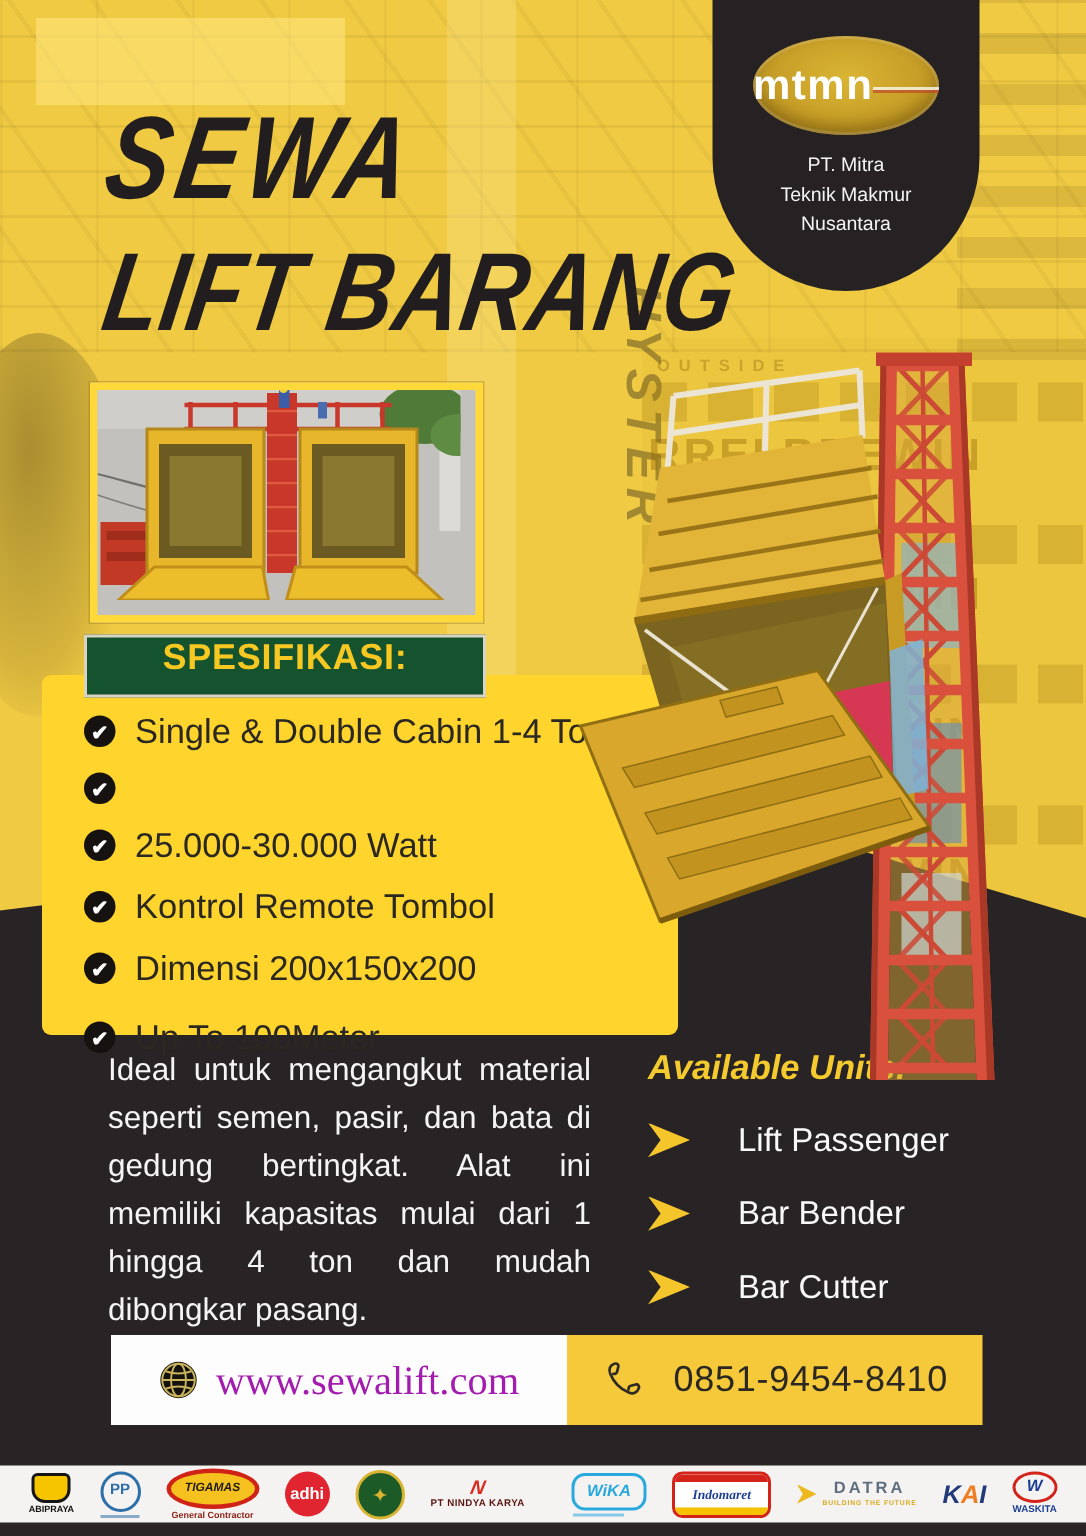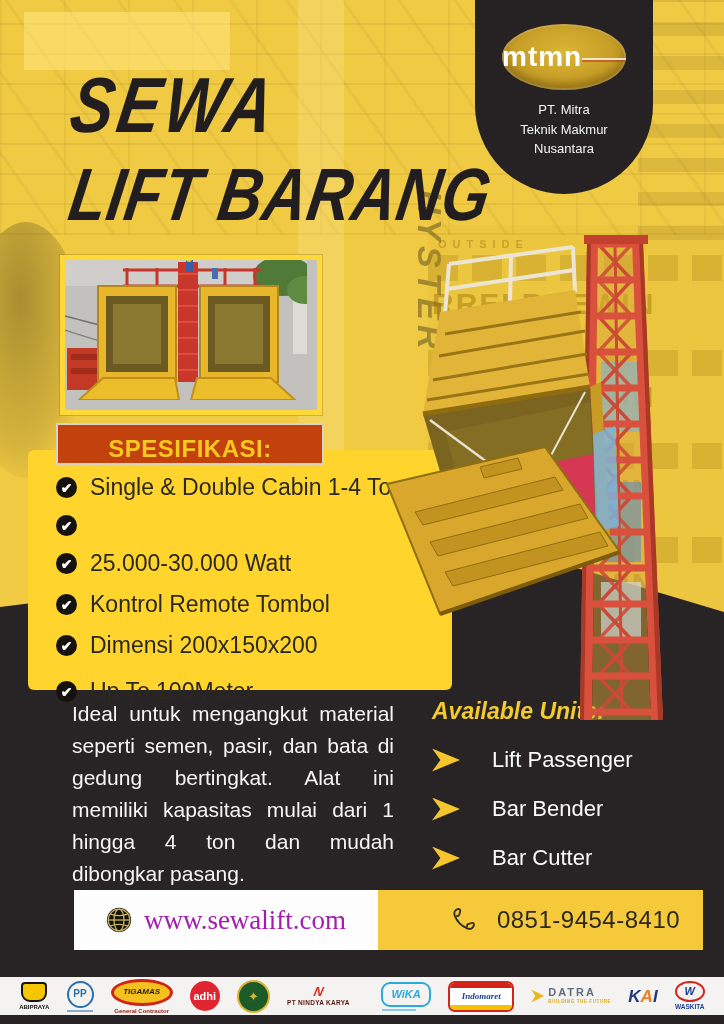--- a/index.html
+++ b/index.html
@@ -52,43 +52,43 @@
     transform:skewX(-9deg) scaleX(.82);transform-origin:left top;line-height:1;}
   .title .t1{left:78px;top:66px;font-size:78px;letter-spacing:5px;}
   .title .t2{left:76px;top:158px;font-size:74px;letter-spacing:1px;}
   
   .photo{position:absolute;left:60px;top:255px;width:252px;height:150px;
     border:5px solid #ffd83a;box-shadow:0 0 0 1px rgba(160,120,20,.4);background:#c2c1bd;}
   .photo svg{display:block;}
   
   .spec-panel{position:absolute;left:28px;top:450px;width:424px;height:240px;
     background:#ffd42c;border-radius:6px;}
-  .spec-badge{position:absolute;left:56px;top:423px;width:264px;height:38px;background:#c2410c;
-    border:2px solid #d9d3c4;display:flex;align-items:flex-end;justify-content:center;}
+  .spec-badge{position:absolute;left:56px;top:423px;width:264px;height:38px;background:#14532d;
+    border:2px solid #d9d3c4;display:flex;align-items:flex-start;justify-content:center;}
   .spec-badge span{color:#f8c822;font-weight:700;font-size:24px;letter-spacing:.5px;}
   .spec-list{position:absolute;left:56px;top:474px;margin:0;padding:0;list-style:none;}
   .spec-list li{display:flex;align-items:center;gap:13px;margin-bottom:14px;
     color:#2b2822;font-size:23px;white-space:nowrap;}
   .spec-list li:last-child{margin-top:19px;}
   .check{flex:0 0 auto;width:21px;height:21px;border-radius:50%;background:#15120f;color:#fff;
     display:flex;align-items:center;justify-content:center;font-size:14px;font-weight:700;}
   
   .description{position:absolute;left:72px;top:698px;width:322px;margin:0;
     color:#f5f5f5;font-size:21px;line-height:1.52;text-align:justify;text-align-last:left;}
   .units{position:absolute;left:432px;top:698px;width:270px;}
   .units-heading{color:#f4ca2e;font-weight:700;font-style:italic;font-size:23px;margin-bottom:22px;}
   .unit-row{display:flex;align-items:center;gap:32px;margin-bottom:23px;}
   .unit-arrow{width:28px;height:23px;background:#f4c62c;
     clip-path:polygon(0 0,100% 50%,0 100%,30% 50%);}
   .unit-label{color:#fafafa;font-size:22px;}
   
   .contact-bar{position:absolute;left:74px;top:890px;height:60px;display:flex;}
   .website-box{width:304px;background:#fdfdfd;display:flex;align-items:center;justify-content:center;gap:12px;}
   .website-box span{font-family:"Liberation Serif",serif;font-size:27px;color:#a21caf;}
-  .phone-box{width:277px;background:#f6c93a;display:flex;align-items:center;justify-content:center;gap:20px;padding-left:48px;}
+  .phone-box{width:277px;background:#f6c93a;display:flex;align-items:center;justify-content:center;gap:20px;}
   .phone-box span{font-size:24px;color:#2b2824;letter-spacing:.5px;font-weight:500;}
   
   .partners{position:absolute;left:0;top:977px;width:724px;height:38px;background:#f4f3f1;
     display:flex;align-items:center;justify-content:space-evenly;padding:0 2px;box-sizing:border-box;}
   .partner{display:flex;flex-direction:column;align-items:center;justify-content:center;line-height:1;}
   .p-abi-glyph{width:22px;height:16px;background:#f7c400;border:2px solid #151515;border-radius:4px 4px 9px 9px;}
   .p-abi-label{margin-top:2px;font-size:6px;font-weight:700;color:#111;}
   .p-pp-circle{width:23px;height:23px;border:2px solid #2d6fa8;border-radius:50%;
     display:flex;align-items:center;justify-content:center;color:#2d6fa8;font-weight:700;font-size:10px;}
   .p-pp-line{margin-top:2px;width:26px;height:2px;background:rgba(45,111,168,.55);}
@@ -107,21 +107,21 @@
     font-style:italic;font-size:11px;margin-left:14px;}
   .p-wika-line{margin-top:2px;width:34px;height:2px;background:rgba(42,169,222,.55);}
   .p-indo{width:62px;height:27px;border:2px solid #d42318;border-radius:7px;overflow:hidden;
     display:flex;flex-direction:column;}
   .p-indo .band-r{height:5px;background:#d42318;}
   .p-indo .band-w{flex:1;background:#fff;display:flex;align-items:center;justify-content:center;
     font-family:"Liberation Serif",serif;font-style:italic;font-weight:700;font-size:9px;color:#1d3f93;}
   .p-indo .band-y{height:5px;background:#f5c100;}
   .p-datra{flex-direction:row;gap:4px;}
   .p-datra-glyph{width:13px;height:13px;background:#edb71e;clip-path:polygon(0 0,100% 50%,0 100%,30% 50%);}
-  .p-datra-col{display:flex;flex-direction:column;align-items:flex-start;}
+  .p-datra-col{display:flex;flex-direction:column;align-items:center;}
   .p-datra-label{font-size:11px;font-weight:700;color:#5f6e7e;letter-spacing:2px;}
   .p-datra-sub{margin-top:2px;font-size:4.5px;font-weight:700;color:#d9a91c;letter-spacing:.6px;}
   .p-kai{font-size:17px;font-weight:700;font-style:italic;display:flex;flex-direction:row;}
   .p-kai .k1{color:#223a77;} .p-kai .k2{color:#ef7d23;} .p-kai .k3{color:#223a77;}
   .p-was-glyph{width:26px;height:17px;border:2px solid #d42318;border-radius:50%;
     display:flex;align-items:center;justify-content:center;color:#1d3f93;font-weight:700;
     font-style:italic;font-size:11px;}
   .p-was-label{margin-top:2px;font-size:6.5px;font-weight:700;color:#1d3f93;}
   
   .tower{position:absolute;left:385px;top:222px;width:300px;height:500px;}

